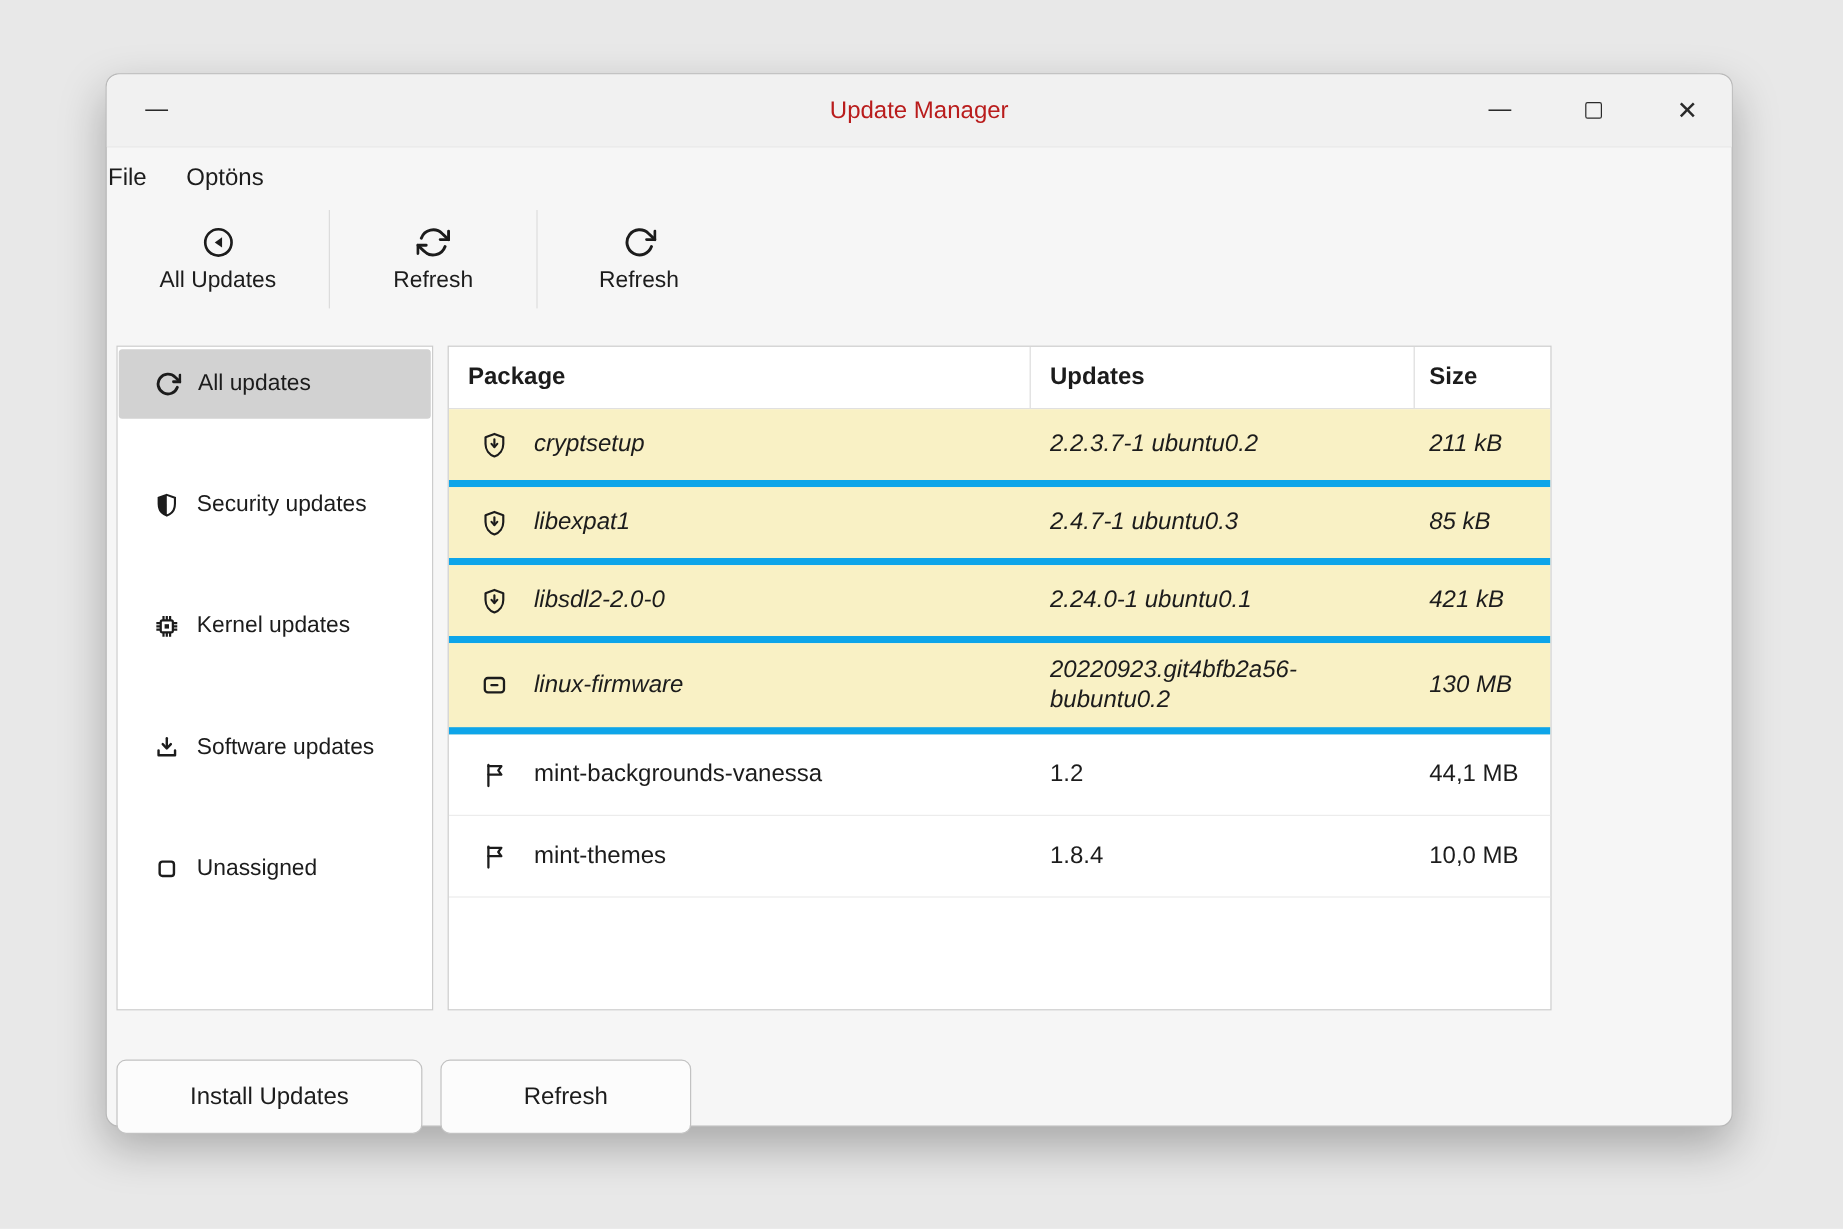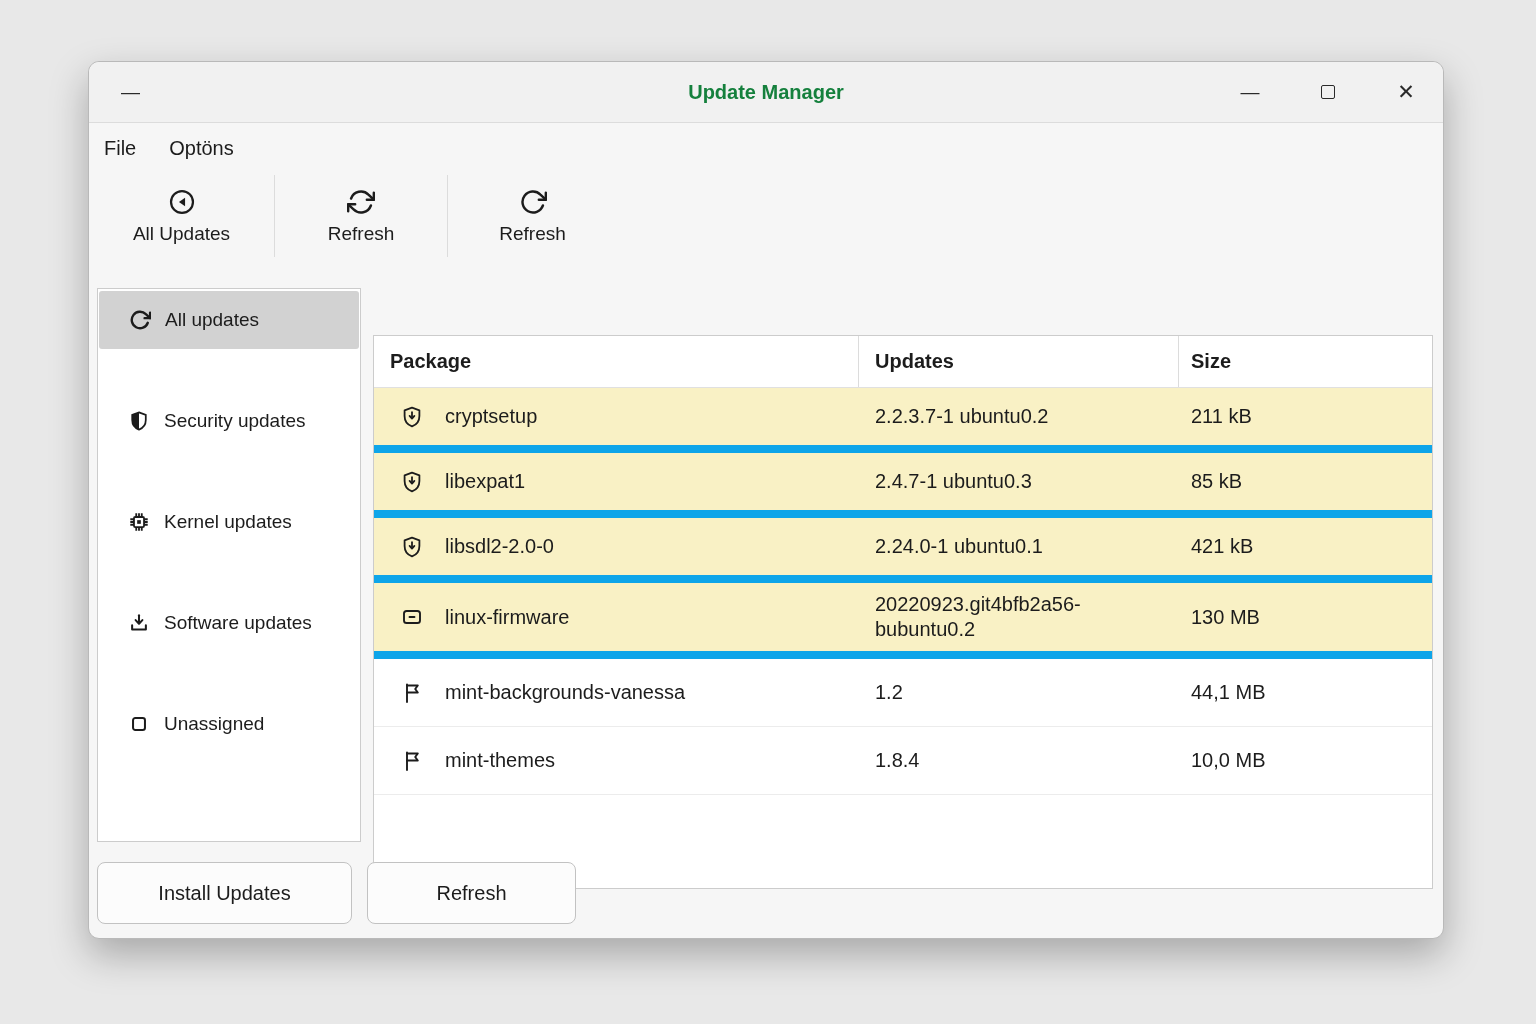--- a/index.html
+++ b/index.html
@@ -19,36 +19,36 @@
     box-shadow: 0 16px 38px rgba(0,0,0,0.28);
   }
   
   .titlebar {
     position: relative; height: 61px;
     background: #f1f1f1;
     border-bottom: 1px solid #dcdcdc;
     border-radius: 11px 11px 0 0;
     display: flex; align-items: center; justify-content: center;
   }
-  .title { font-size: 20px; font-weight: bold; color: #15803d; }
+  .title { font-size: 20px; font-weight: normal; color: #b91c1c; }
   .tb-dash {
     position: absolute; left: 24px; top: 0; height: 100%;
     display: flex; align-items: center; font-size: 19px; color: #2a2a2a;
     padding: 0 8px; cursor: default;
   }
   .tb-controls {
     position: absolute; right: 22px; top: 0; height: 100%;
     display: flex; align-items: center; gap: 48px;
   }
   .ctrl { width: 30px; height: 30px; display: flex; align-items: center; justify-content: center;
           font-size: 19px; color: #2a2a2a; cursor: default; }
   .ctrl.close { font-size: 21px; }
   .max-box { width: 14px; height: 14px; border: 1.7px solid #2a2a2a; border-radius: 2px; }
   
-  .menubar { height: 50px; display: flex; align-items: center; padding-left: 14px; gap: 31px; font-size: 20px; }
+  .menubar { height: 50px; display: flex; align-items: center; gap: 31px; font-size: 20px; }
   .menu-item { padding: 3px 1px; }
   
   .toolbar { display: flex; height: 82px; margin-top: 2px; }
   .tool-btn {
     display: flex; flex-direction: column; align-items: center; justify-content: center;
     gap: 7px; font-size: 19px;
   }
   .tool-btn .ticon svg { display: block; }
   .tb1 { width: 185px; }
   .tb2 { width: 173px; border-left: 1px solid #dcdcdc; }
@@ -60,39 +60,39 @@
   }
   .side-item {
     height: 58px; display: flex; align-items: center;
     padding-left: 30px; gap: 14px; font-size: 19px; white-space: nowrap; margin-top: 43px;
   }
   .side-item.selected { background: var(--sel, #d2d2d2); border-radius: 3px; margin: 0 1px; }
   .side-item .sicon { width: 22px; display: flex; }
   .side-item .sicon svg { display: block; }
   
   .table {
-    position: absolute; left: 284px; top: 226px; width: 1060px; height: 554px;
+    position: absolute; left: 284px; top: 226px; width: 920px; height: 554px;
     background: #ffffff; border: 1px solid #cccccc;
-    display: flex; flex-direction: column; overflow: hidden; margin-top: 47px;
+    display: flex; flex-direction: column; overflow: hidden;
   }
   .thead { display: flex; height: 52px; border-bottom: 1px solid #e0e0e0; font-weight: bold; font-size: 20px; flex-shrink: 0; }
   .th { display: flex; align-items: center; padding-left: 16px; }
   .th-pkg { width: 485px; border-right: 1px solid #dcdcdc; }
   .th-ver { width: 320px; border-right: 1px solid #dcdcdc; }
   .th-size { flex: 1; padding-left: 12px; }
   .row { display: flex; align-items: center; font-size: 20px; border-bottom: 1px solid #ececec; height: 68px; flex-shrink: 0; }
-  .row.hl { background: var(--hl, #f9f1c5); border-bottom: 8px solid #0ea5e9; height: 65px; }
+  .row.hl { background: var(--hl, #f9f1c5); border-bottom: 6px solid #0ea5e9; height: 65px; font-style: italic; }
   .row.hl.tall { height: 76px; }
   .cell-pkg { width: 485px; display: flex; align-items: center; padding-left: 26px; gap: 21px; }
   .cell-pkg .ricon svg { display: block; }
   .cell-ver { width: 320px; padding-left: 16px; padding-right: 16px; line-height: 1.25; }
   .cell-size { flex: 1; padding-left: 12px; }
   
   .footer-btn {
-    position: absolute; height: 62px; top: 800px;
+    position: absolute; height: 62px; top: 821px;
     background: #fcfcfc; border: 1px solid #c2c2c2; border-radius: 8px;
     display: flex; align-items: center; justify-content: center; font-size: 20px;
   }
   .fb-install { left: 8px; width: 255px; }
   .fb-refresh { left: 278px; width: 209px; }
 </style>
 </head>
 <body>
 
 <div class="window">

